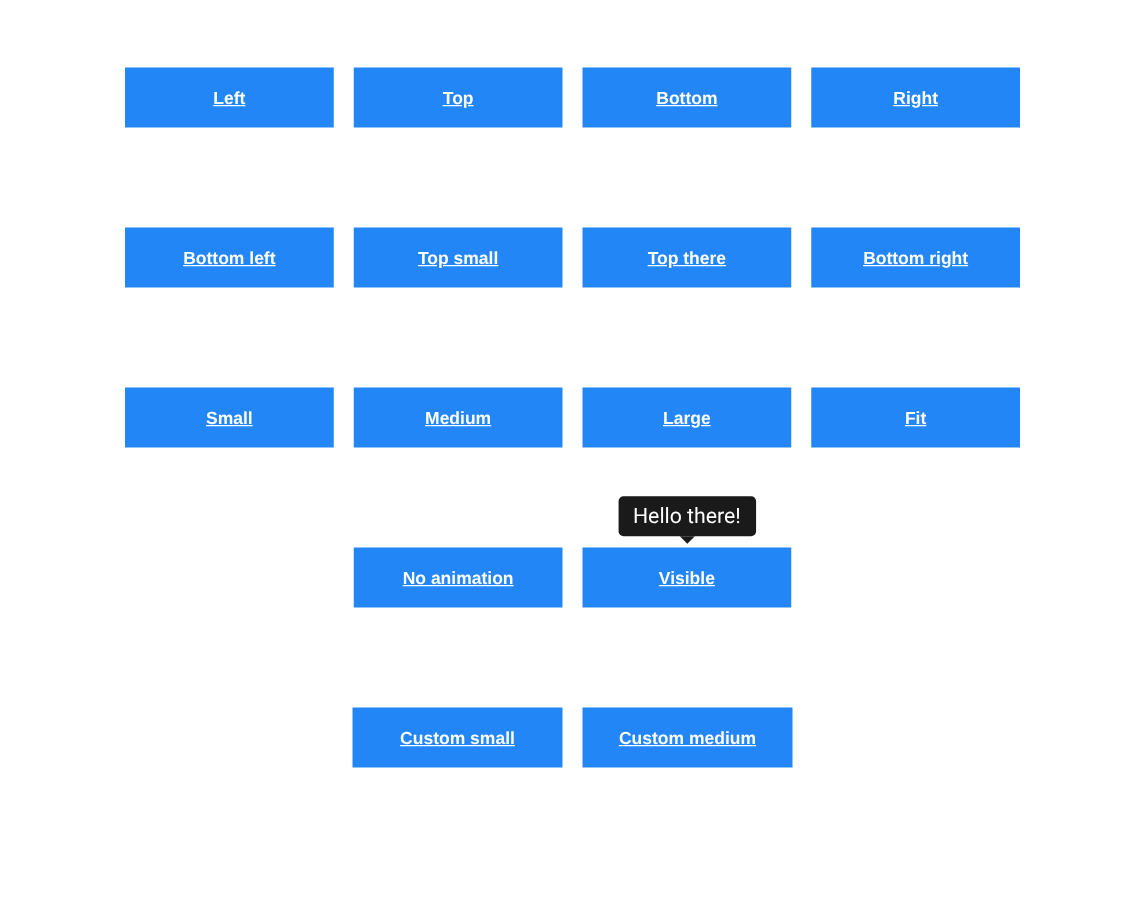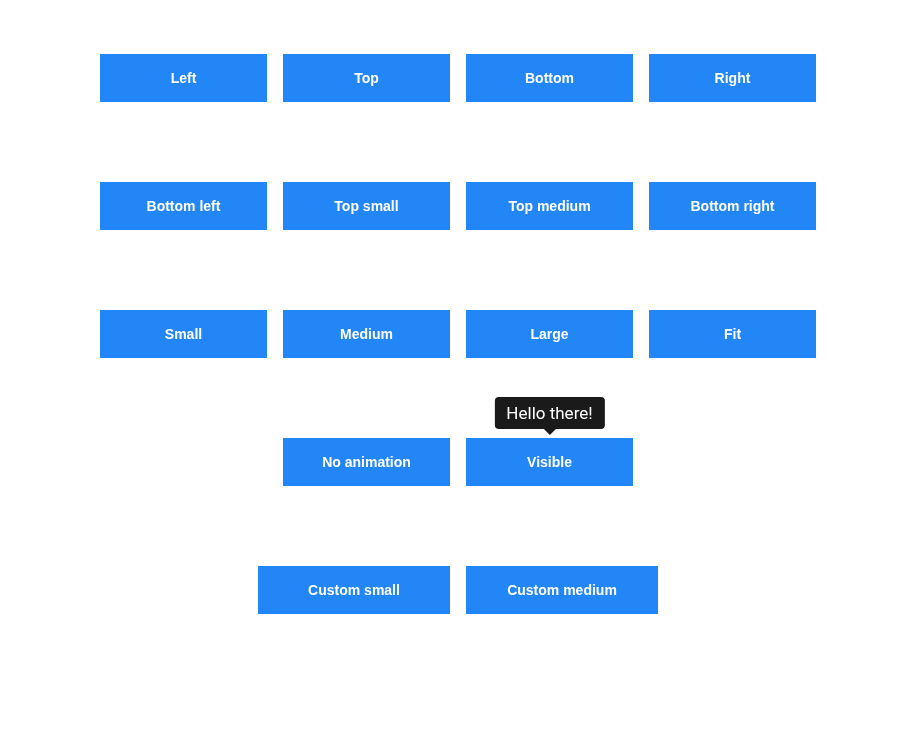--- a/index.html
+++ b/index.html
@@ -31,23 +31,24 @@
       font-weight: 700;
       font-size: 14px;
       width: 167px;
       height: 48px;
       display: flex;
       align-items: center;
       justify-content: center;
       border: none;
       cursor: pointer;
       text-align: center;
+      text-decoration: underline;
     }
     .btn-wide {
-      width: 192px;
+      width: 168px;
       height: 48px;
     }
     .visible-wrap {
       position: relative;
     }
     .tooltip {
       position: absolute;
       bottom: 100%;
       left: 50%;
       transform: translateX(-50%);
@@ -76,21 +77,21 @@
 <div class="row row-1">
   <button class="btn">Left</button>
   <button class="btn">Top</button>
   <button class="btn">Bottom</button>
   <button class="btn">Right</button>
 </div>
 
 <div class="row row-2">
   <button class="btn">Bottom left</button>
   <button class="btn">Top small</button>
-  <button class="btn">Top medium</button>
+  <button class="btn">Top there</button>
   <button class="btn">Bottom right</button>
 </div>
 
 <div class="row row-3">
   <button class="btn">Small</button>
   <button class="btn">Medium</button>
   <button class="btn">Large</button>
   <button class="btn">Fit</button>
 </div>
 

